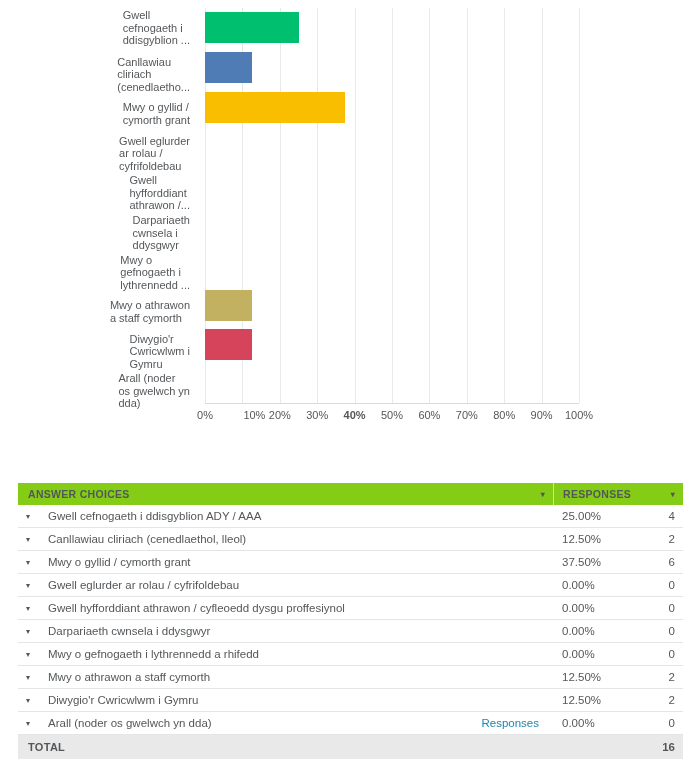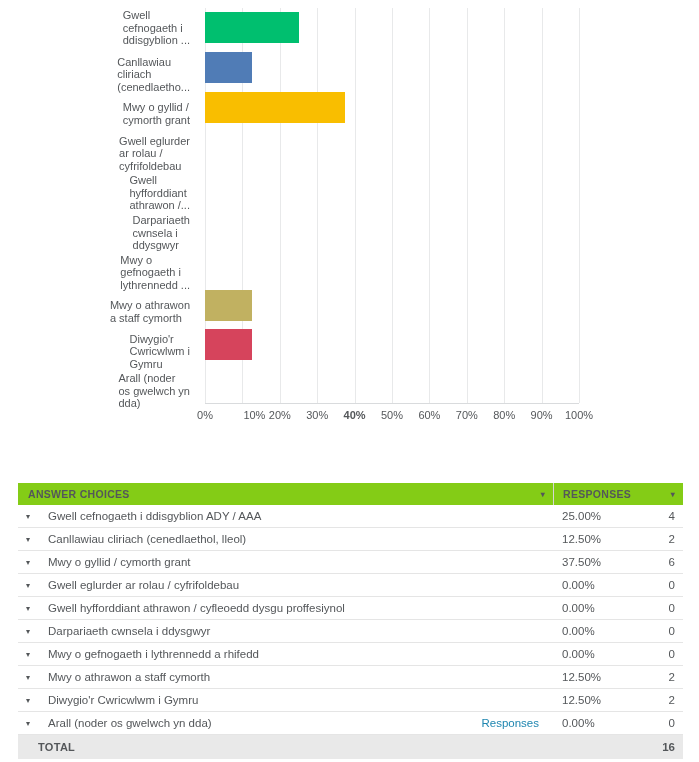--- a/index.html
+++ b/index.html
@@ -54,21 +54,21 @@
   .caret { width: 12px; margin-left: 8px; font-size: 8px; color: #54575A; cursor: pointer; }
   .rlabel { flex: 1; margin-left: 10px; white-space: nowrap; overflow: hidden; }
   .rlink { margin-right: 14px; font-size: 11.5px; cursor: pointer; }
   .rsec { width: 130px; display: flex; align-items: center; padding-left: 9px; }
   .pct { width: 68px; }
   .cnt { flex: 1; text-align: right; padding-right: 8px; }
   .trow-total {
     display: flex; align-items: center; height: 24px;
     background: #E9E9E9; font-size: 11px; font-weight: bold; color: #54575A;
   }
-  .total-label { flex: 1; padding-left: 20px; letter-spacing: 0.3px; }
+  .total-label { flex: 1; padding-left: 10px; letter-spacing: 0.3px; }
   .total-count { text-align: left; padding-right: 8px; font-size: 11.5px; }
 </style>
 </head>
 <body>
 
 <div class="chart">
   <div class="cat-labels">
       <div class="cat-label" style="height: 39.6px;">Gwell
 cefnogaeth i
 ddisgyblion ...</div>

